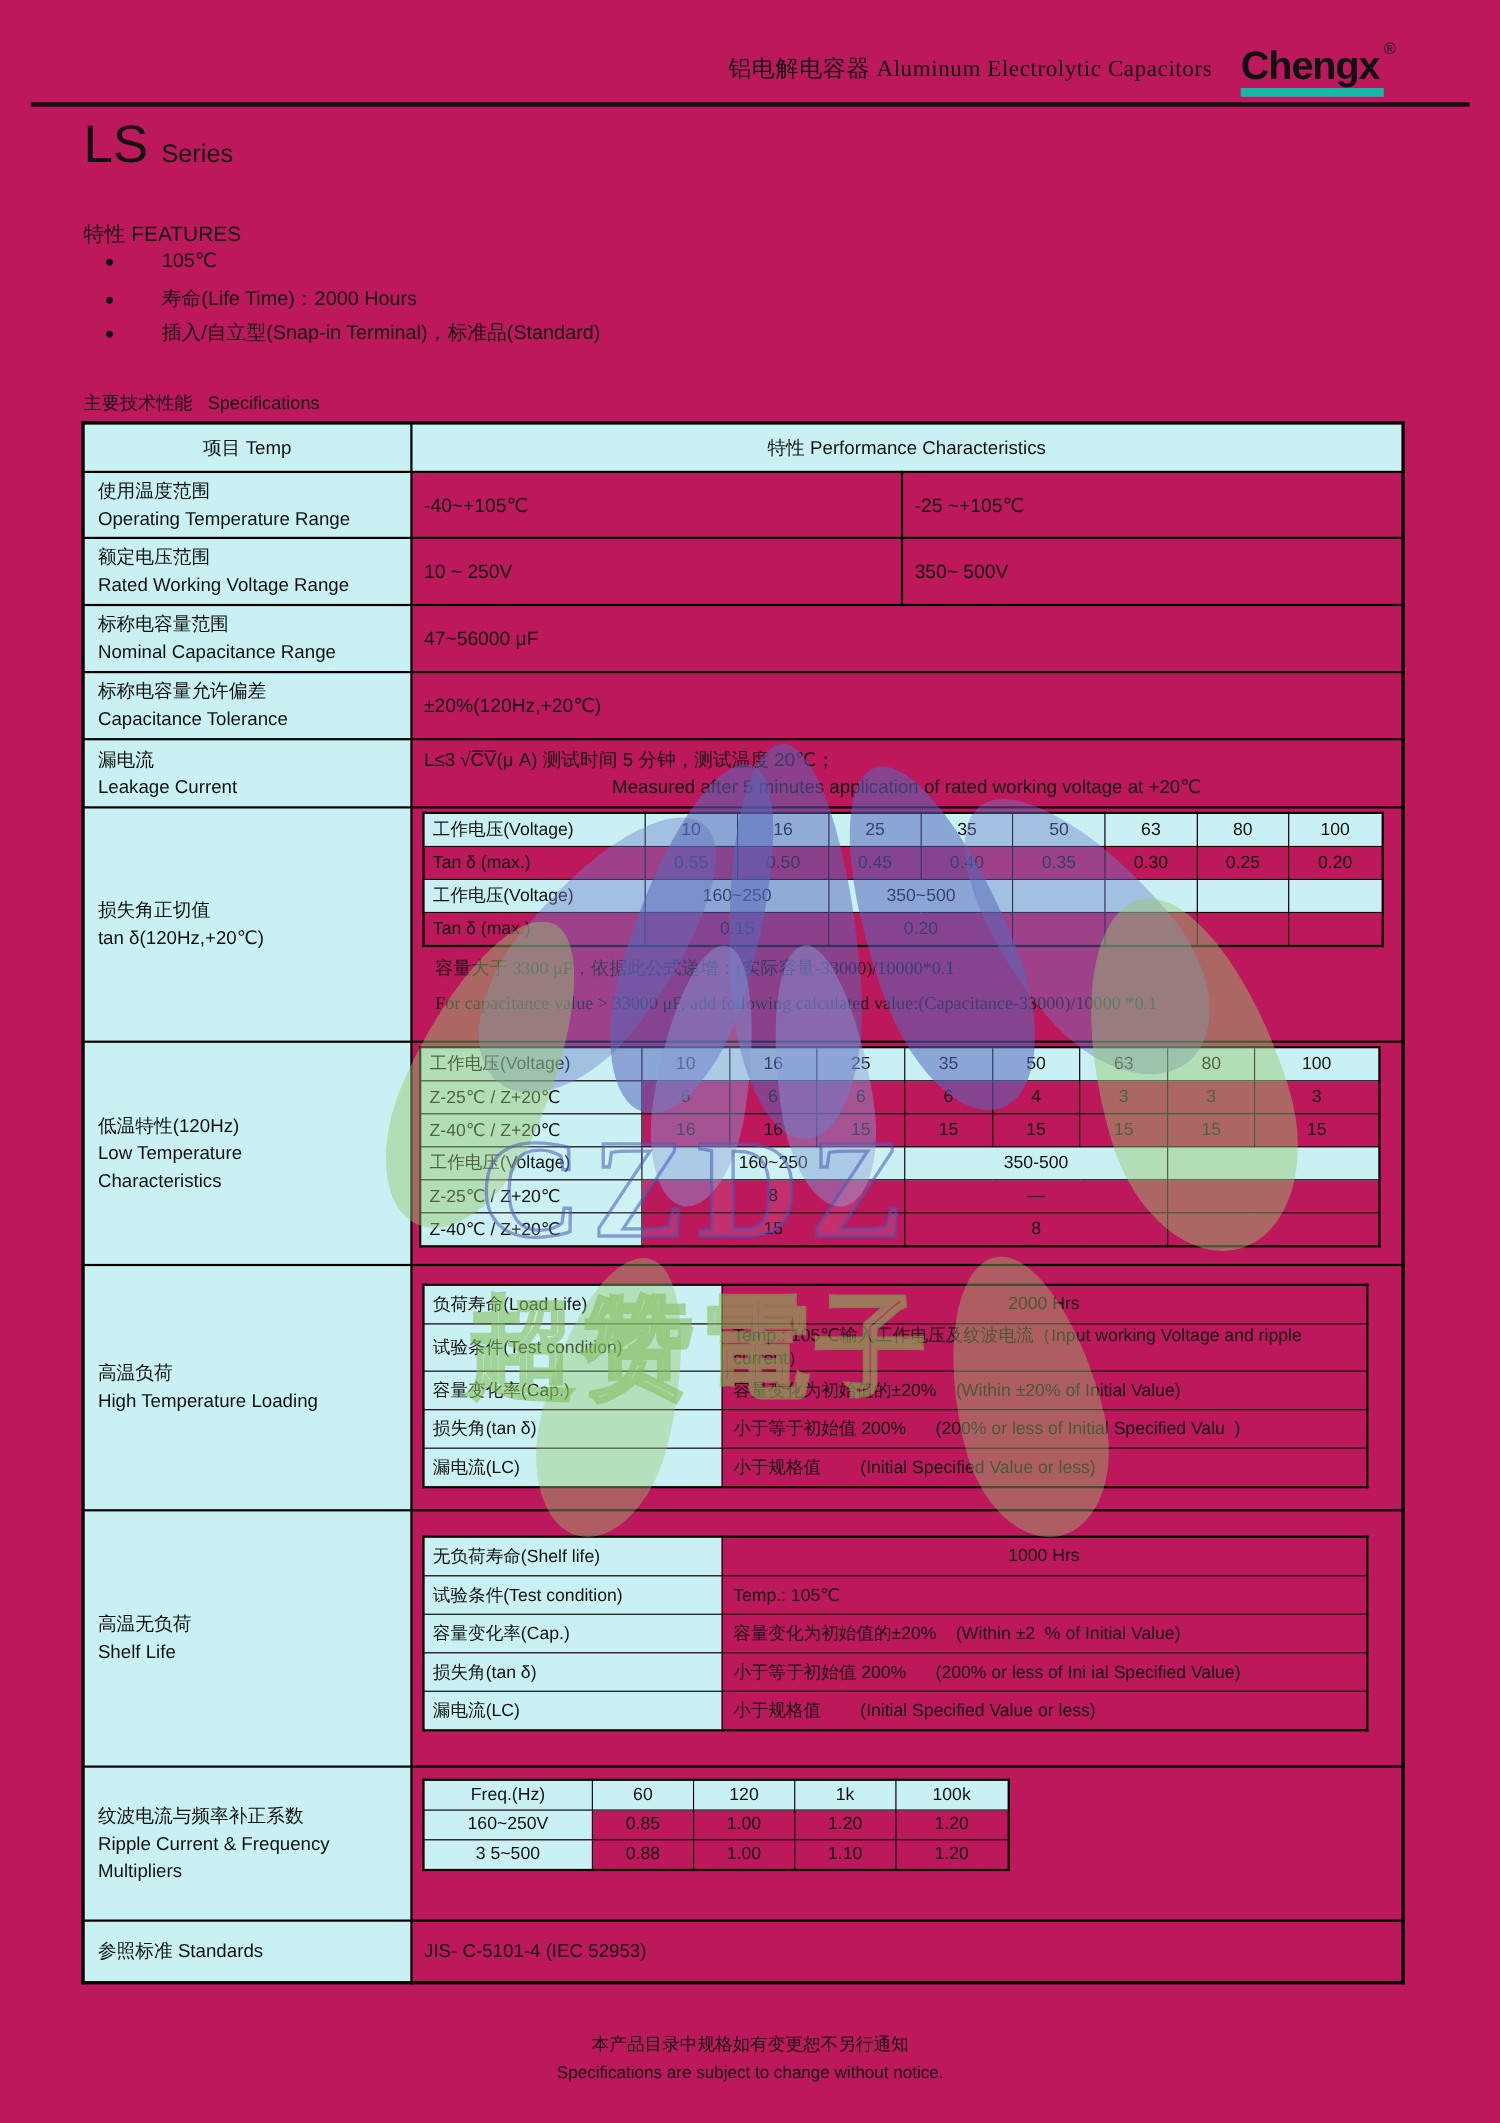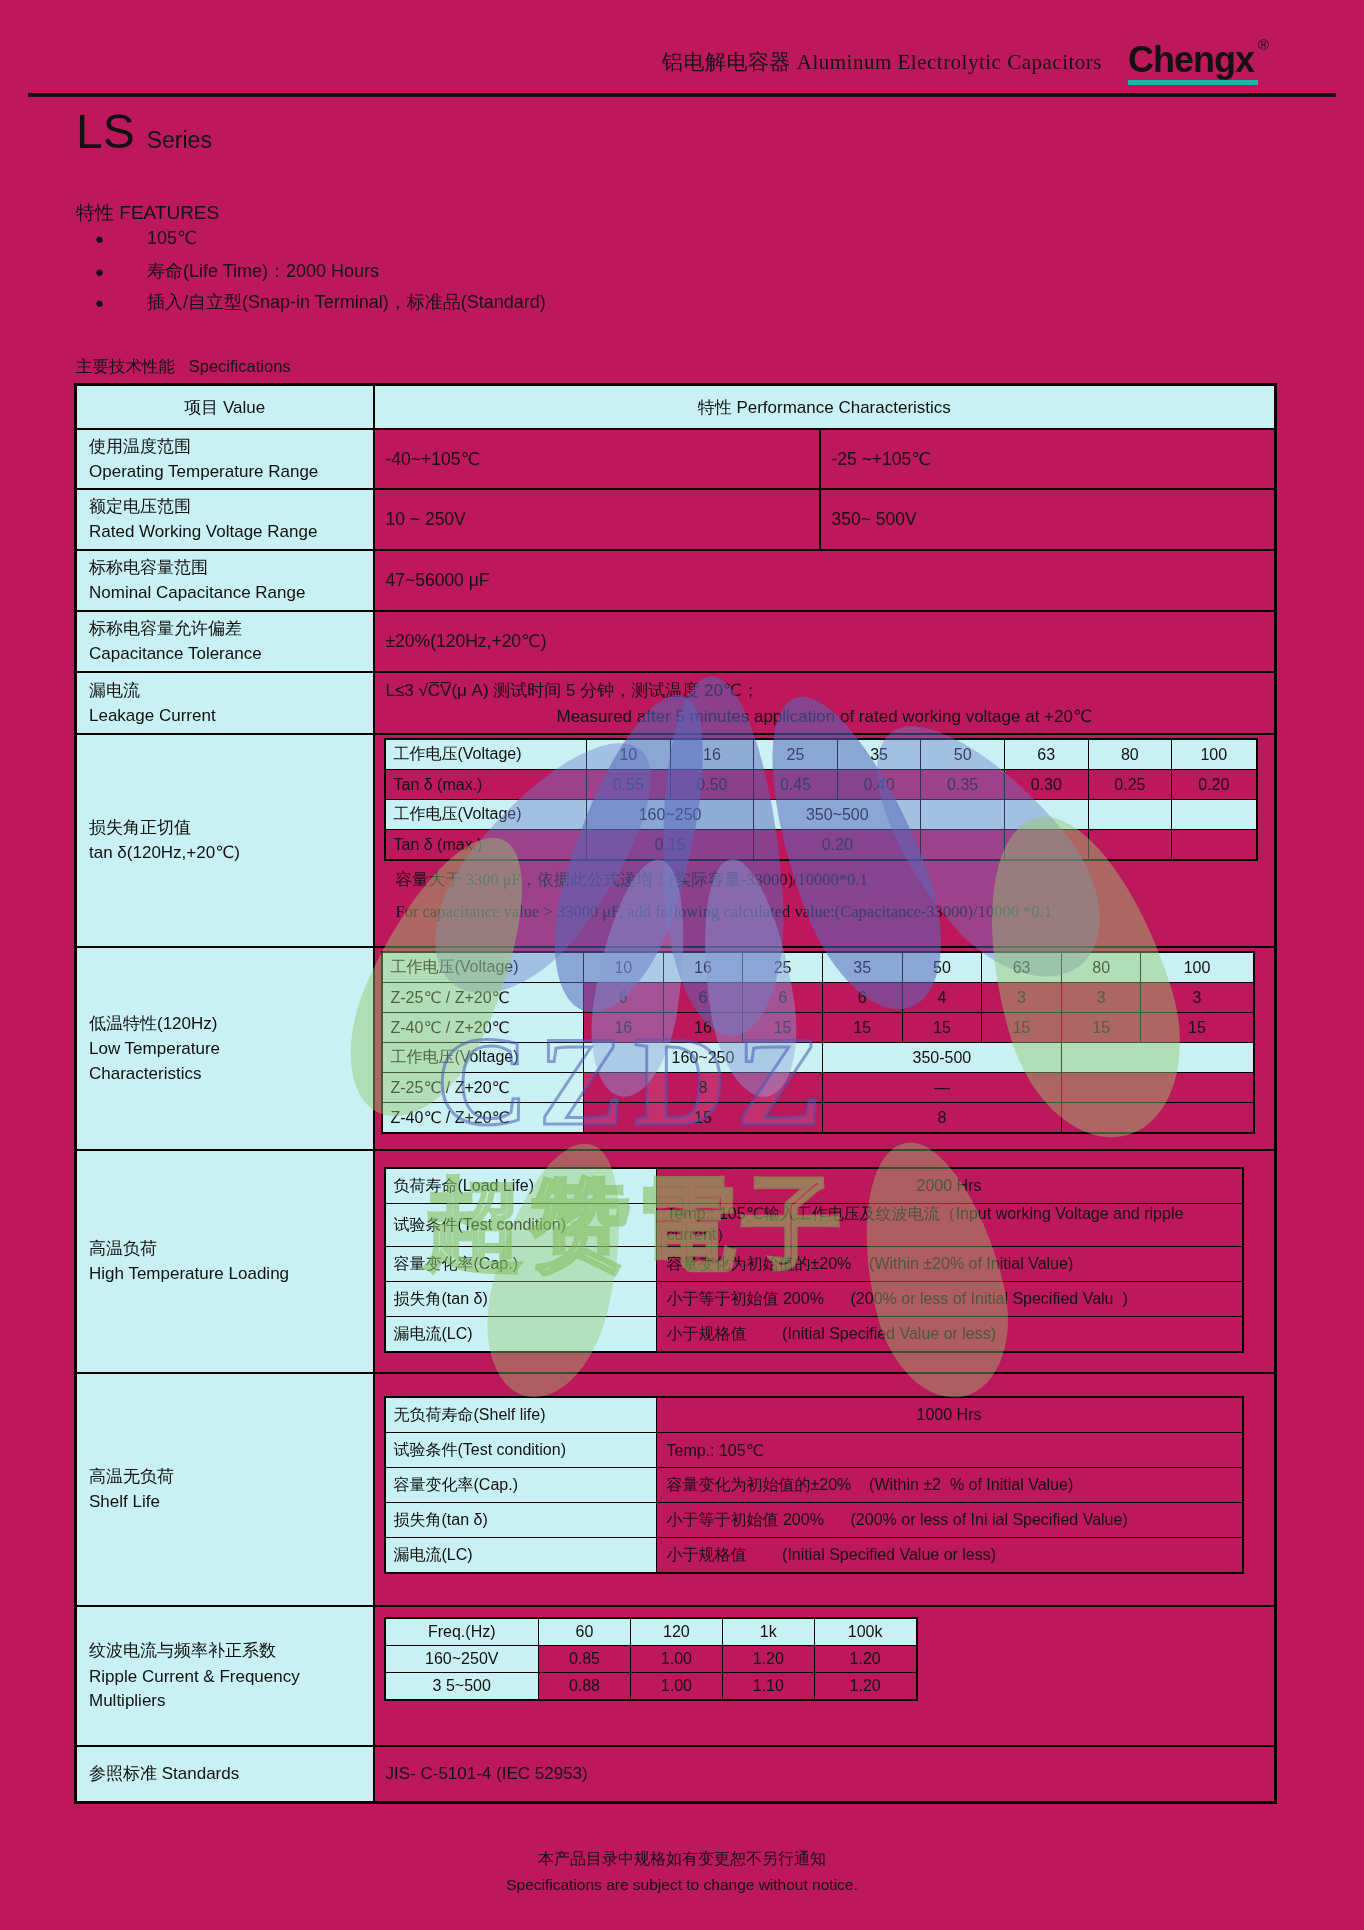--- a/index.html
+++ b/index.html
@@ -4,21 +4,21 @@
 <style>
   html,body{margin:0;padding:0;background:#e8e8e8;}
   .page{position:relative;width:1364px;height:1930px;margin:0 auto;background:#be185d;
         font-family:"Liberation Sans","DejaVu Sans",sans-serif;color:#111;overflow:hidden;}
 
   
   .doc-title{position:absolute;top:48px;right:262px;font-size:21px;letter-spacing:.5px;
              font-family:"Liberation Serif","DejaVu Serif",serif;}
   .logo{position:absolute;top:40px;left:1128px;}
   .logo-main{display:inline-block;font-size:36px;font-weight:bold;letter-spacing:-1px;
-             border-bottom:5px solid #14b8a6;padding:0 4px 0 0;line-height:1.1;}
+             border-bottom:8px solid #14b8a6;padding:0 4px 0 0;line-height:1.1;}
   .logo-reg{font-size:15px;vertical-align:top;position:relative;top:-4px;}
   .header-rule{position:absolute;top:93px;left:28px;right:28px;height:4px;background:#111;}
 
   
   .series{position:absolute;left:76px;top:108px;}
   .series-name{font-size:48px;line-height:1;}
   .series-suffix{font-size:23px;margin-left:12px;}
   .features-heading{position:absolute;left:76px;top:200px;font-size:19px;}
   .feat{position:absolute;left:95px;font-size:18px;}
   .feat .dot{display:inline-block;width:52px;font-size:15px;}
@@ -124,21 +124,21 @@
   </div>
 
   <table class="spec">
     <colgroup>
         <col style="width:298px">
         <col style="width:446px">
         <col style="width:456px">
       </colgroup>
     <tbody>
     <tr class="rh42">
-      <td class="cyan hcell">项目  Value</td>
+      <td class="cyan hcell">项目  Temp</td>
       <td class="cyan hcell" colspan="2">特性 Performance Characteristics</td>
     </tr>
     <tr class="rh52">
       <td class="cyan lbl">
         <div class="lz">使用温度范围</div>
         <div class="le">Operating Temperature Range</div>
       </td>
       <td class="v">-40~+105℃</td>
       <td class="v">-25 ~+105℃</td>
     </tr>

